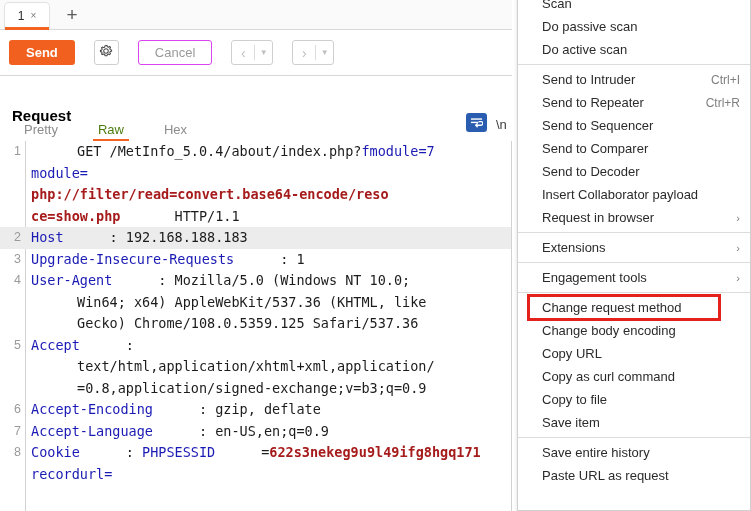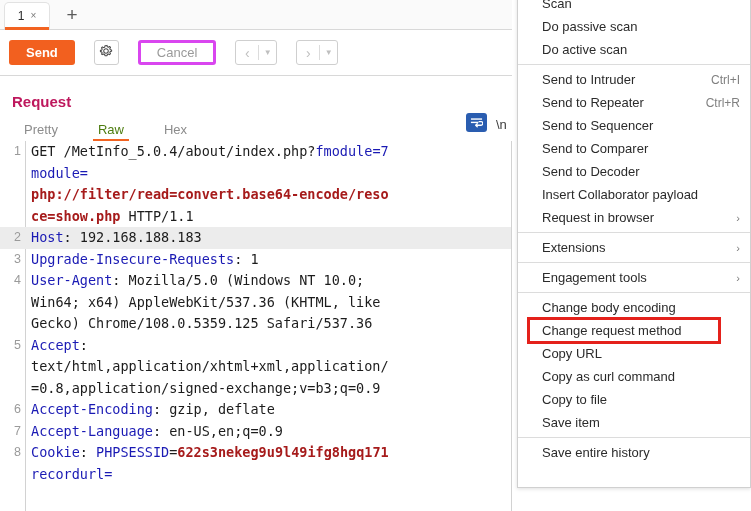--- a/index.html
+++ b/index.html
@@ -50,41 +50,41 @@
     font-size: 13px; font-weight: bold;
     font-family: "Liberation Sans", sans-serif;
     display: flex; align-items: center;
   }
   .btn-gear {
     width: 25px; height: 25px; border: 1px solid #cfcfcf; border-radius: 3px;
     background: #fff; display: flex; align-items: center; justify-content: center;
   }
   .btn-cancel {
     height: 25px; padding: 0 16px;
-    border: 3px solid #d946ef; border-radius: 3px; background: #fff;
+    border: 1px solid #d946ef; border-radius: 3px; background: #fff;
     font-size: 13px; color: #9a9a9a;
     display: flex; align-items: center;
     font-family: "Liberation Sans", sans-serif;
   }
   .btn-split {
     height: 25px; border: 1px solid #cfcfcf; border-radius: 3px; background: #fff;
     display: flex; align-items: center;
   }
   .btn-split .half {
     display: flex; align-items: center; justify-content: center;
     color: #bfbfbf; font-size: 12px;
   }
   .btn-split .half.arrow { width: 22px; height: 23px; font-size: 14px; }
   .btn-split .sep { width: 1px; height: 15px; background: #dcdcdc; }
   .btn-split .half.caret { width: 17px; height: 23px; font-size: 8px; }
 
   
   .panel-title {
-    position: absolute; left: 12px; top: 93px;
-    font-size: 15px; font-weight: bold; color: #be185d;
+    position: absolute; left: 12px; top: 107px;
+    font-size: 15px; font-weight: bold; color: #000000;
   }
   .subtabs {
     position: absolute; left: 0; top: 117px; width: 512px; height: 24px;
     display: flex; align-items: flex-start; padding-left: 12px; gap: 16px;
   }
   .subtab {
     position: relative; padding: 0 12px; height: 24px;
     font-size: 13px; color: #8c8c8c; display: flex; align-items: center;
   }
   .subtab.active { color: #4d7c0f; }
@@ -122,21 +122,21 @@
   .lno {
     width: 26px; min-width: 26px; text-align: right; padding-right: 5px;
     color: #9a9a9a; font-size: 12.5px;
     font-family: "Liberation Sans", sans-serif;
   }
   .ltext {
     padding-left: 5px; white-space: pre; color: #1c1c1c;
     overflow: hidden;
   }
   .k { color: #1a1ab4; }
-  .v { color: #1c1c1c; }
+  .v { color: #1c1c1c; margin-left: 46px; }
   .r { color: #a61b1b; font-weight: bold; }
   .editor-rightborder {
     position: absolute; left: 511px; top: 0; width: 1px; height: 370px;
     background: #d2d2d2;
   }
 
   
   .ctxmenu {
     position: absolute; left: 517px; top: -8px; width: 234px;
     background: #ffffff;
@@ -328,38 +328,41 @@
       <div class="mi">
         <span>Extensions</span>
         <span class="chev">›</span>
       </div>
       <div class="msep"></div>
       <div class="mi">
         <span>Engagement tools</span>
         <span class="chev">›</span>
       </div>
       <div class="msep"></div>
-      <div class="mi">
-        <span>Change body encoding</span>
-      </div>
       <div class="mi boxed">
         <span>Change request method</span>
       </div>
       <div class="mi">
+        <span>Change body encoding</span>
+      </div>
+      <div class="mi">
         <span>Copy URL</span>
       </div>
       <div class="mi">
         <span>Copy as curl command</span>
       </div>
       <div class="mi">
         <span>Copy to file</span>
       </div>
       <div class="mi">
         <span>Save item</span>
       </div>
       <div class="msep"></div>
       <div class="mi">
         <span>Save entire history</span>
       </div>
+      <div class="mi">
+        <span>Paste URL as request</span>
+      </div>
       <div class="mi"></div>
     </div>
 
 </div>
 
 </body></html>

